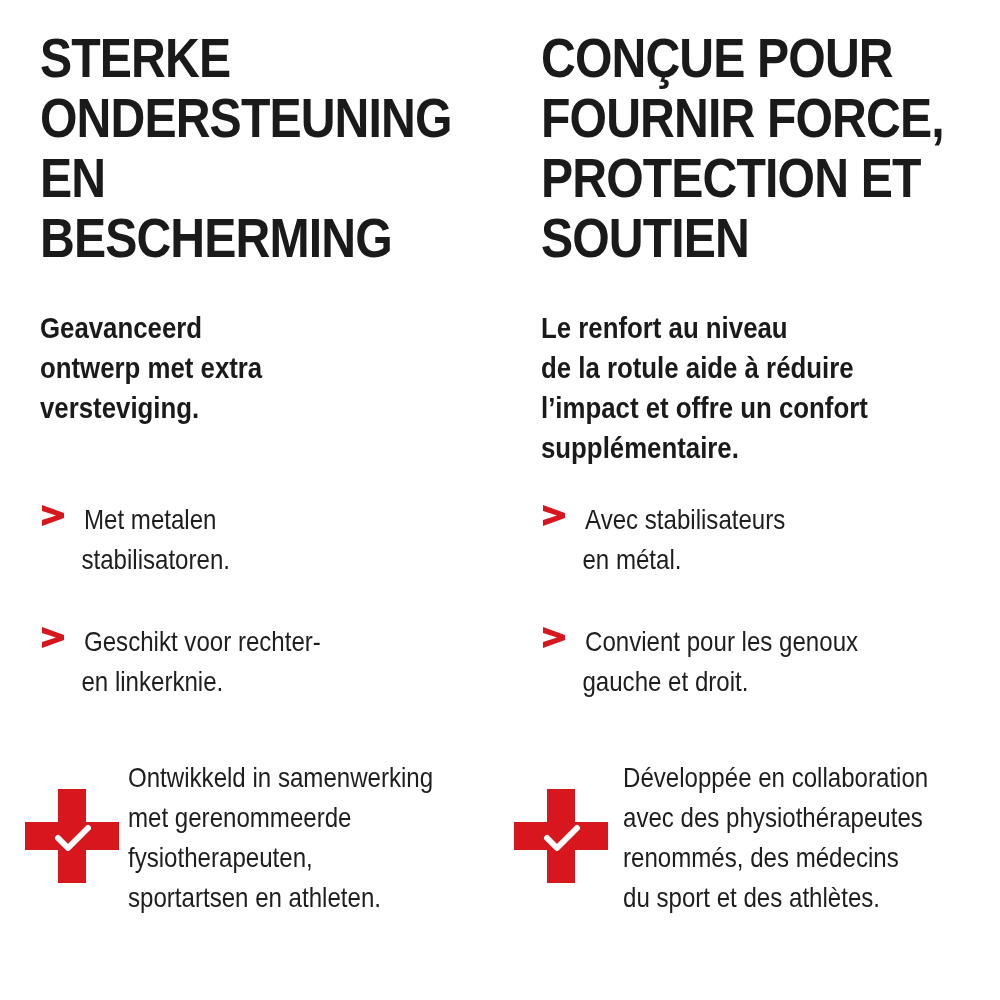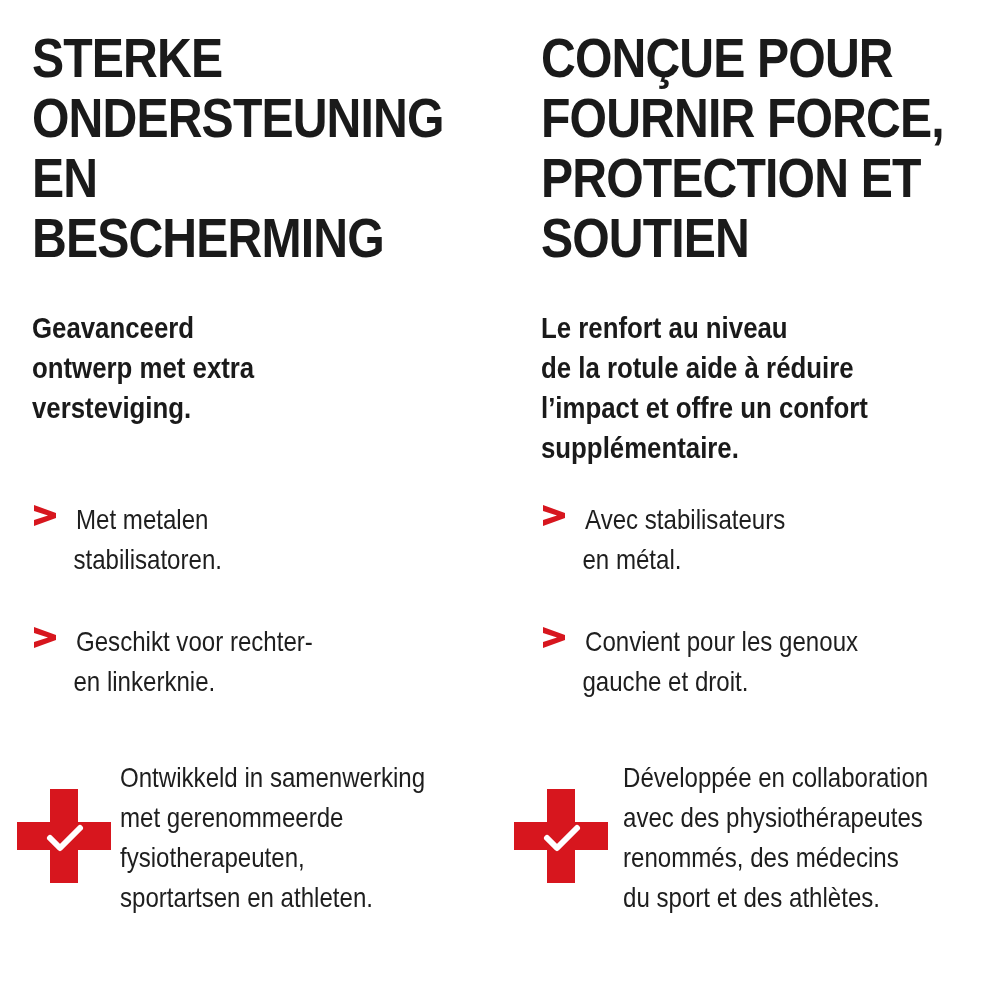--- a/index.html
+++ b/index.html
@@ -1,19 +1,19 @@
 <!DOCTYPE html>
 <html><head>
 <meta charset="utf-8">
 <style>
   html, body { margin: 0; padding: 0; background: #ffffff; }
   body { width: 1000px; height: 1000px; position: relative; overflow: hidden;
          font-family: "Liberation Sans", sans-serif; color: #1a1a1a; }
   .col { position: absolute; top: 0; width: 470px; height: 1000px; }
-  .col-left { left: 0; }
+  .col-left { left: 8px; }
   .col-right { left: 508px; width: 503px; }
   .heading { position: absolute; left: 32px; top: 28px; margin: 0;
              font-family: "Liberation Sans", sans-serif; font-weight: 700;
              font-size: 56px; line-height: 60px; letter-spacing: -1px;
              transform: scaleX(0.86); transform-origin: left top; white-space: nowrap; }
   .heading span { display: block; }
   .intro { position: absolute; left: 32px; top: 308px; margin: 0;
            font-weight: 700; font-size: 30px; line-height: 40px;
            transform: scaleX(0.86); transform-origin: left top; white-space: nowrap; }
   .intro span { display: block; }

